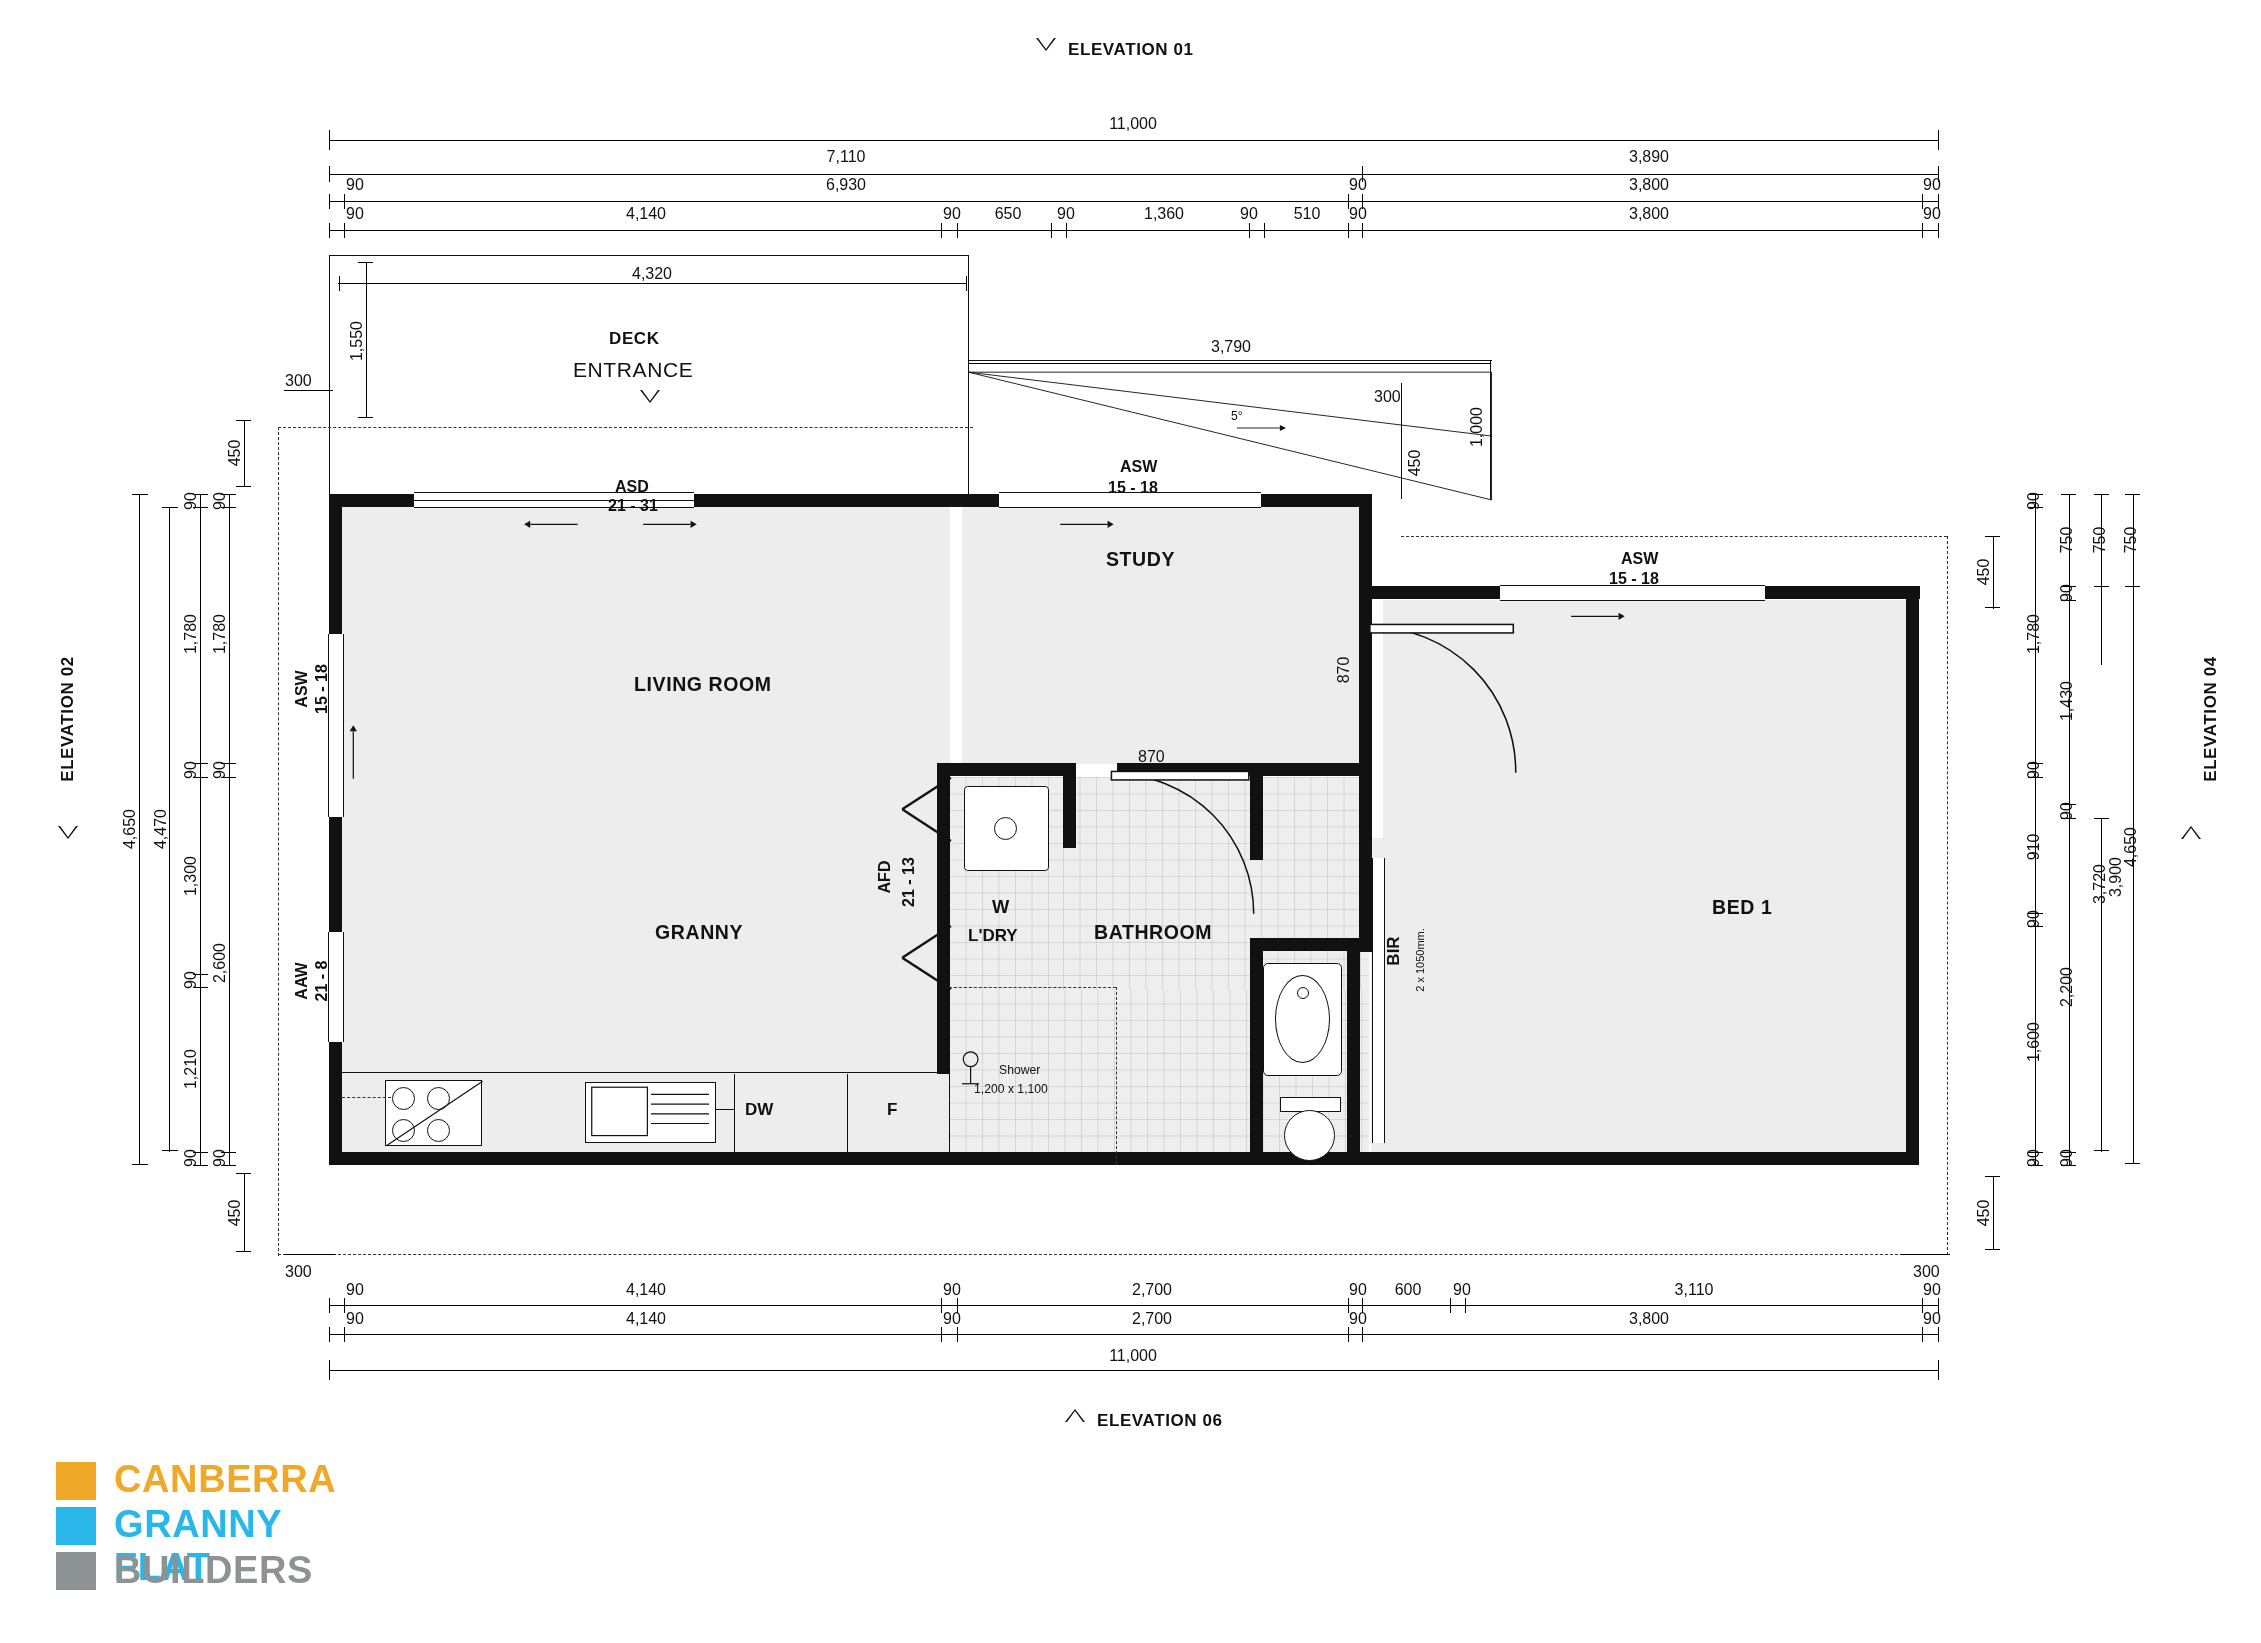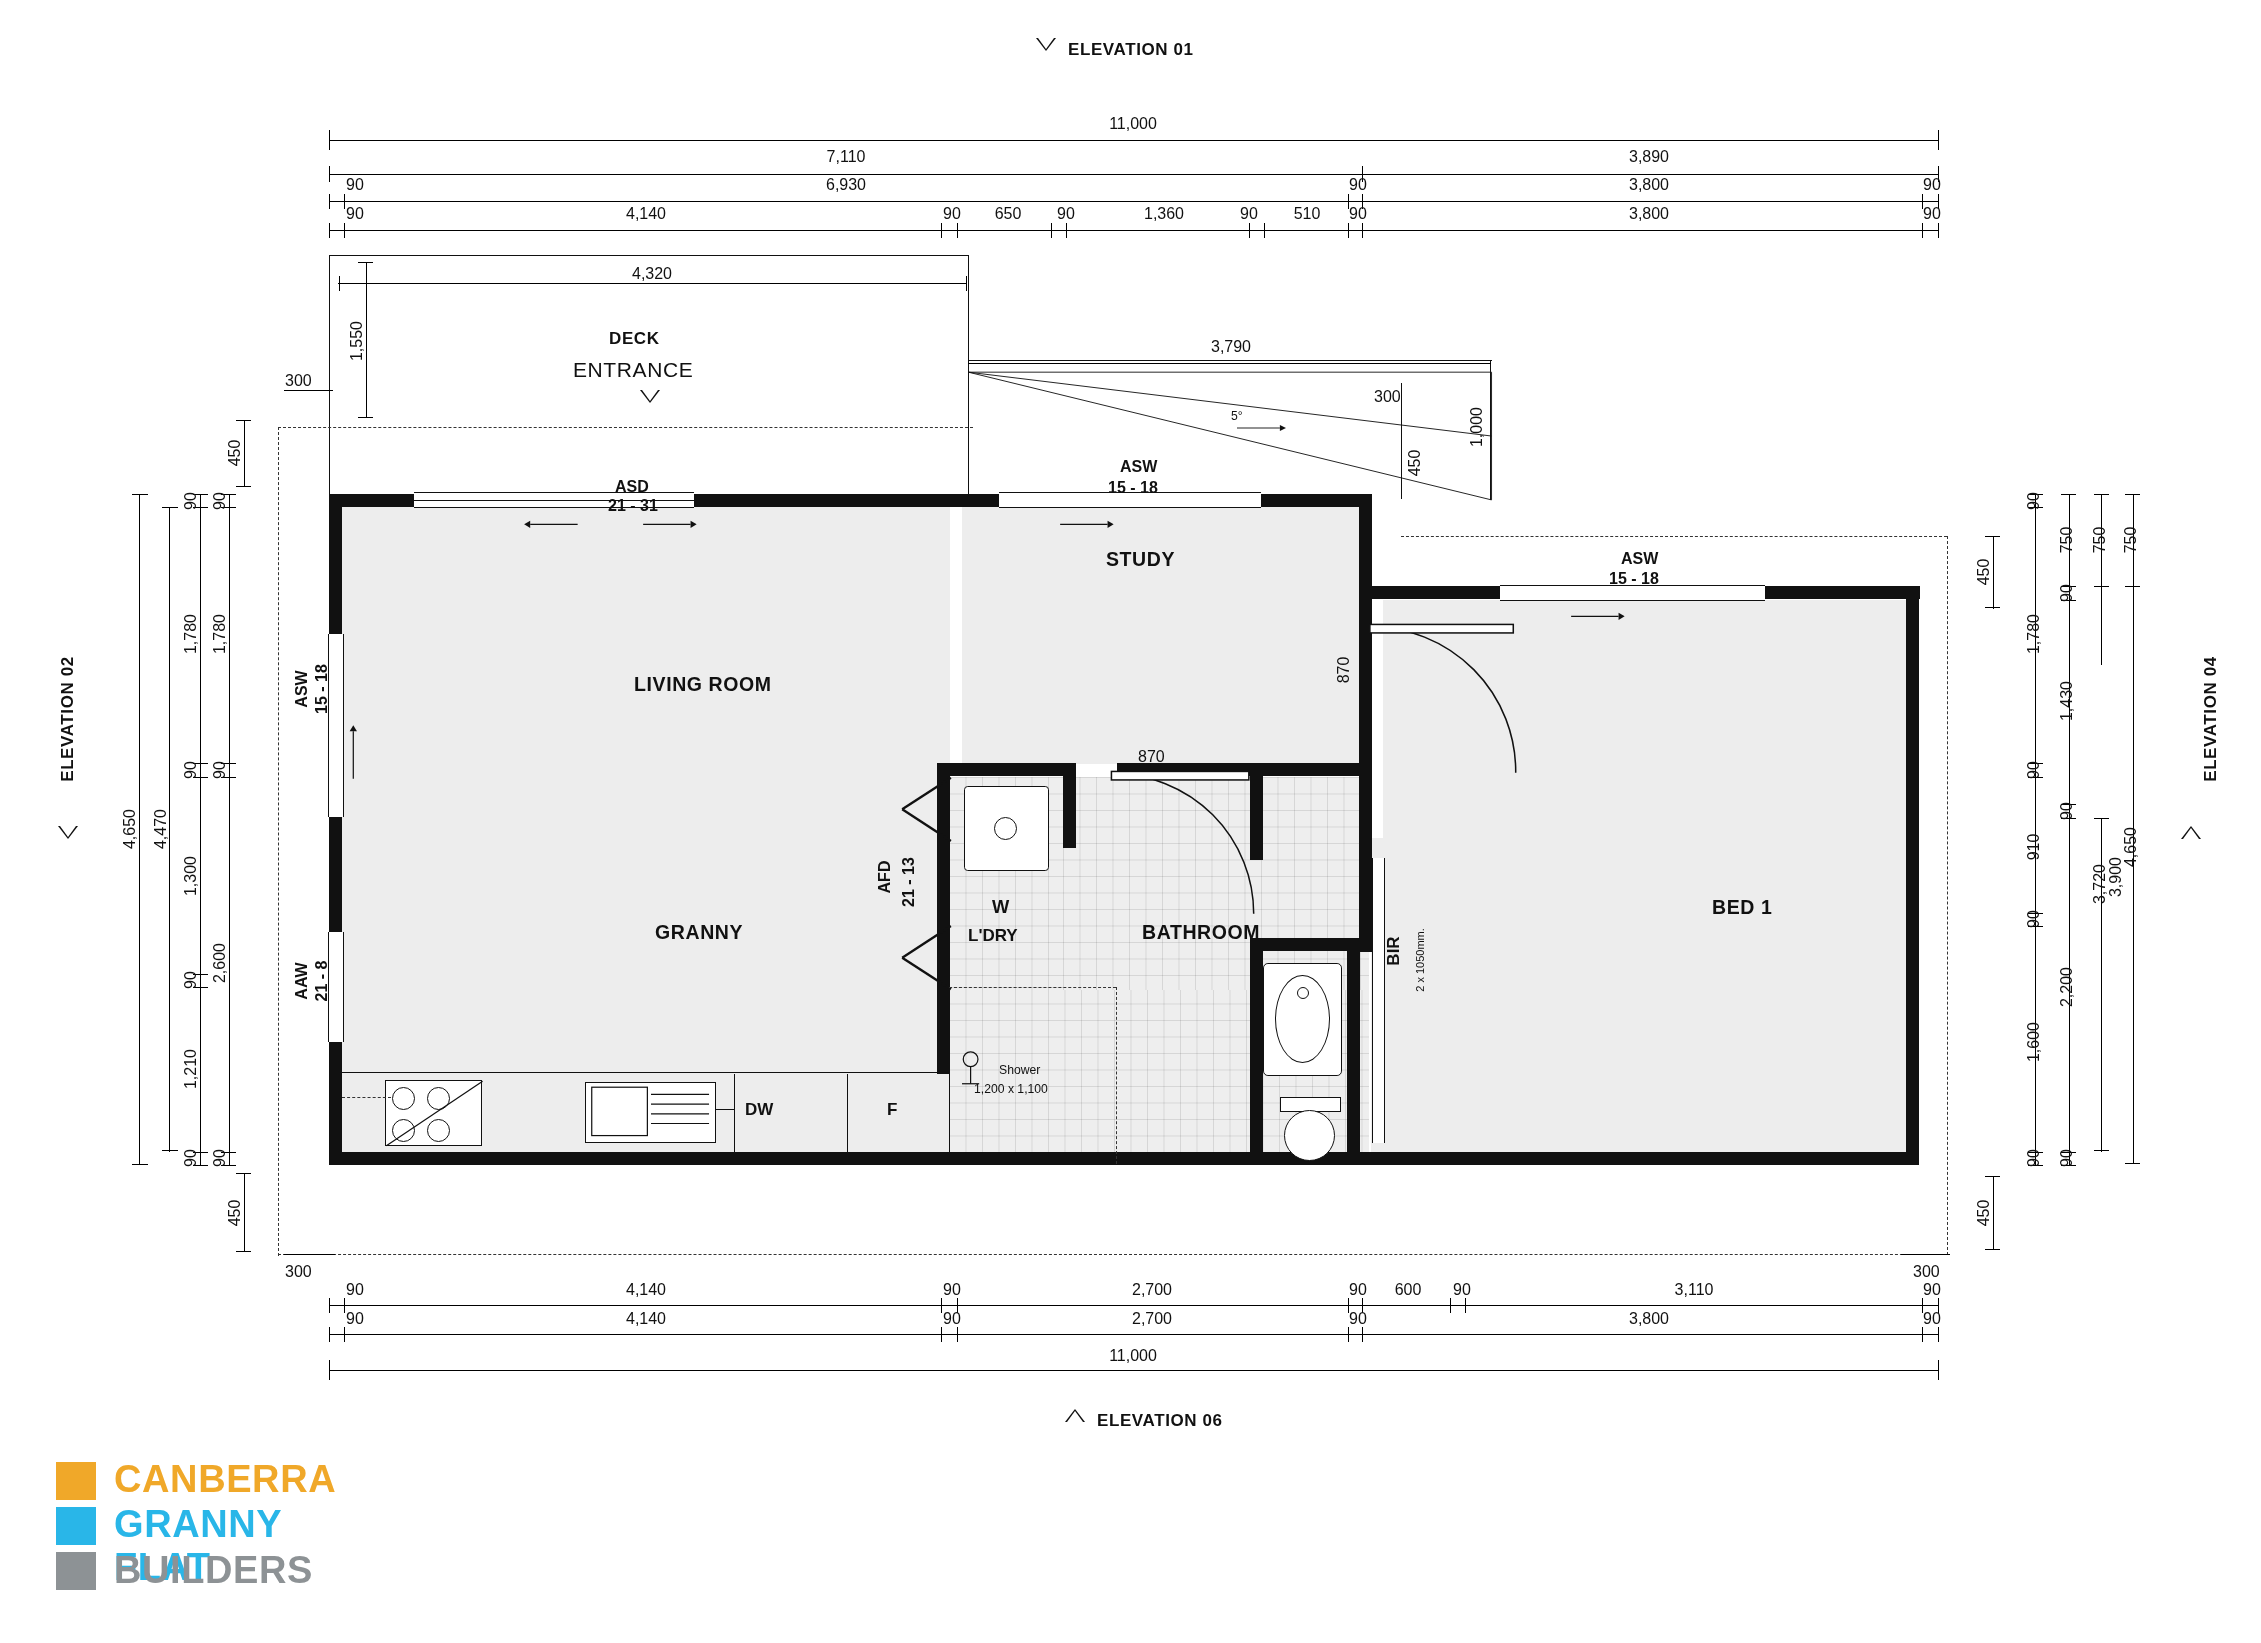--- a/index.html
+++ b/index.html
@@ -277,21 +277,21 @@
 
   <svg style="position:absolute;left:1109px;top:769px;width:152px;height:152px;" viewBox="0 0 250 250" width="152" height="152">
     <path d="M8,8 A230,230 0 0 1 238,238" fill="none" stroke="#111" stroke-width="2.5"></path>
     <rect x="4" y="4" width="226" height="14" fill="#fff" stroke="#111" stroke-width="2.5"></rect>
   </svg>
   <div class="lbl" style="left:1138px;top:748px;">870</div>
 
   <div class="lbl b" style="left:634px;top:673px;font-size:19.5px;letter-spacing:0.6px;">LIVING ROOM</div>
   <div class="lbl b" style="left:655px;top:921px;font-size:19.5px;letter-spacing:0.6px;">GRANNY</div>
   <div class="lbl b" style="left:1106px;top:548px;font-size:19.5px;letter-spacing:0.6px;">STUDY</div>
-  <div class="lbl b" style="left:1094px;top:921px;font-size:19.5px;letter-spacing:0.6px;margin-left:48px;">BATHROOM</div>
+  <div class="lbl b" style="left:1094px;top:921px;font-size:19.5px;letter-spacing:0.6px;">BATHROOM</div>
   <div class="lbl b" style="left:1712px;top:896px;font-size:19.5px;letter-spacing:0.6px;">BED 1</div>
   <div class="lbl b" style="left:968px;top:926px;font-size:17px;">L'DRY</div>
   <div class="lbl b" style="left:992px;top:896px;font-size:18.3px;">W</div>
   <div class="lbl b vert" style="left:1394px;top:951px;transform:translate(-50%,-50%) rotate(-90deg);font-size:17px;">BIR</div>
   <div class="lbl xs vert" style="left:1420px;top:960px;transform:translate(-50%,-50%) rotate(-90deg);">2 x 1050mm.</div>
 
   <div class="thinline" style="left:342px;top:1072px;width:608px;height:1.2px;"></div>
   <div class="room" style="left:342px;top:1074px;width:607px;height:78px;"></div>
 
   <div class="fx" style="left:385px;top:1080px;width:97px;height:66px;background:#fff;"></div>

